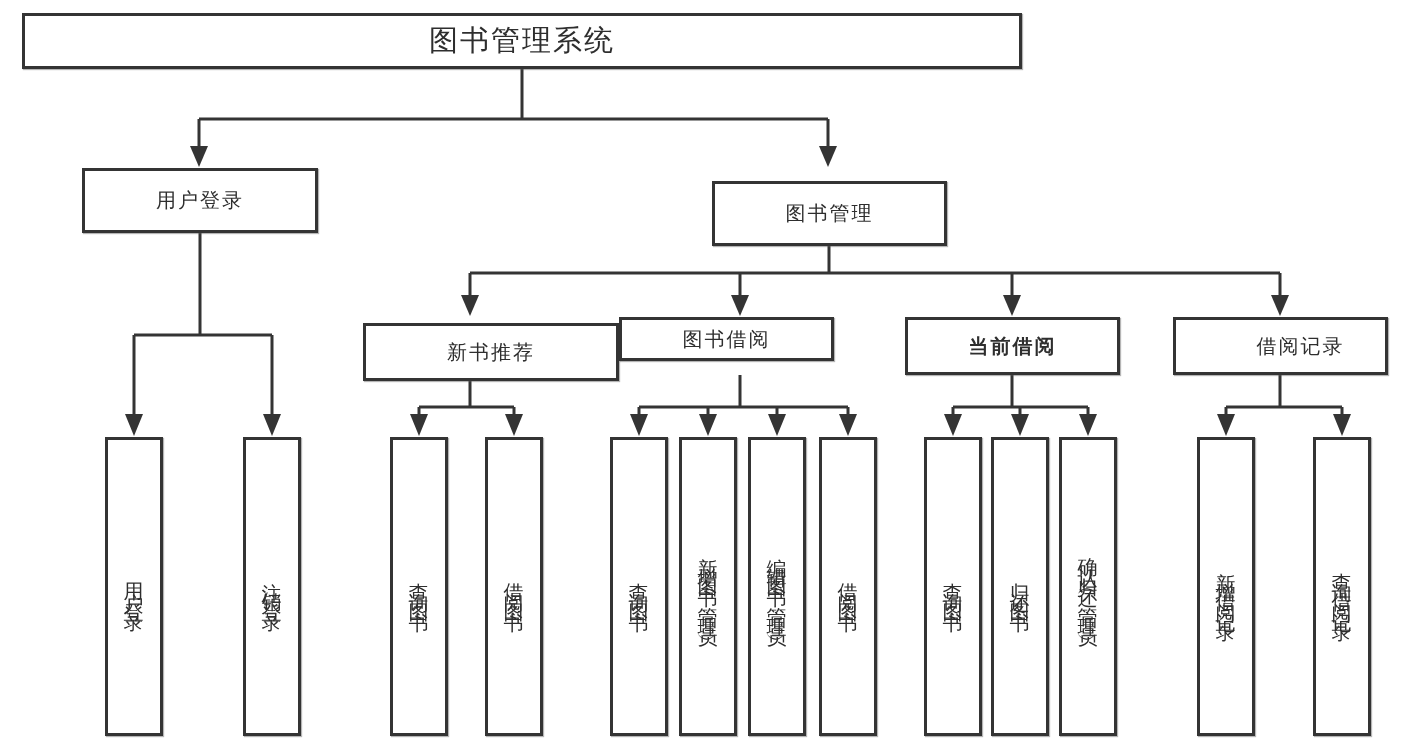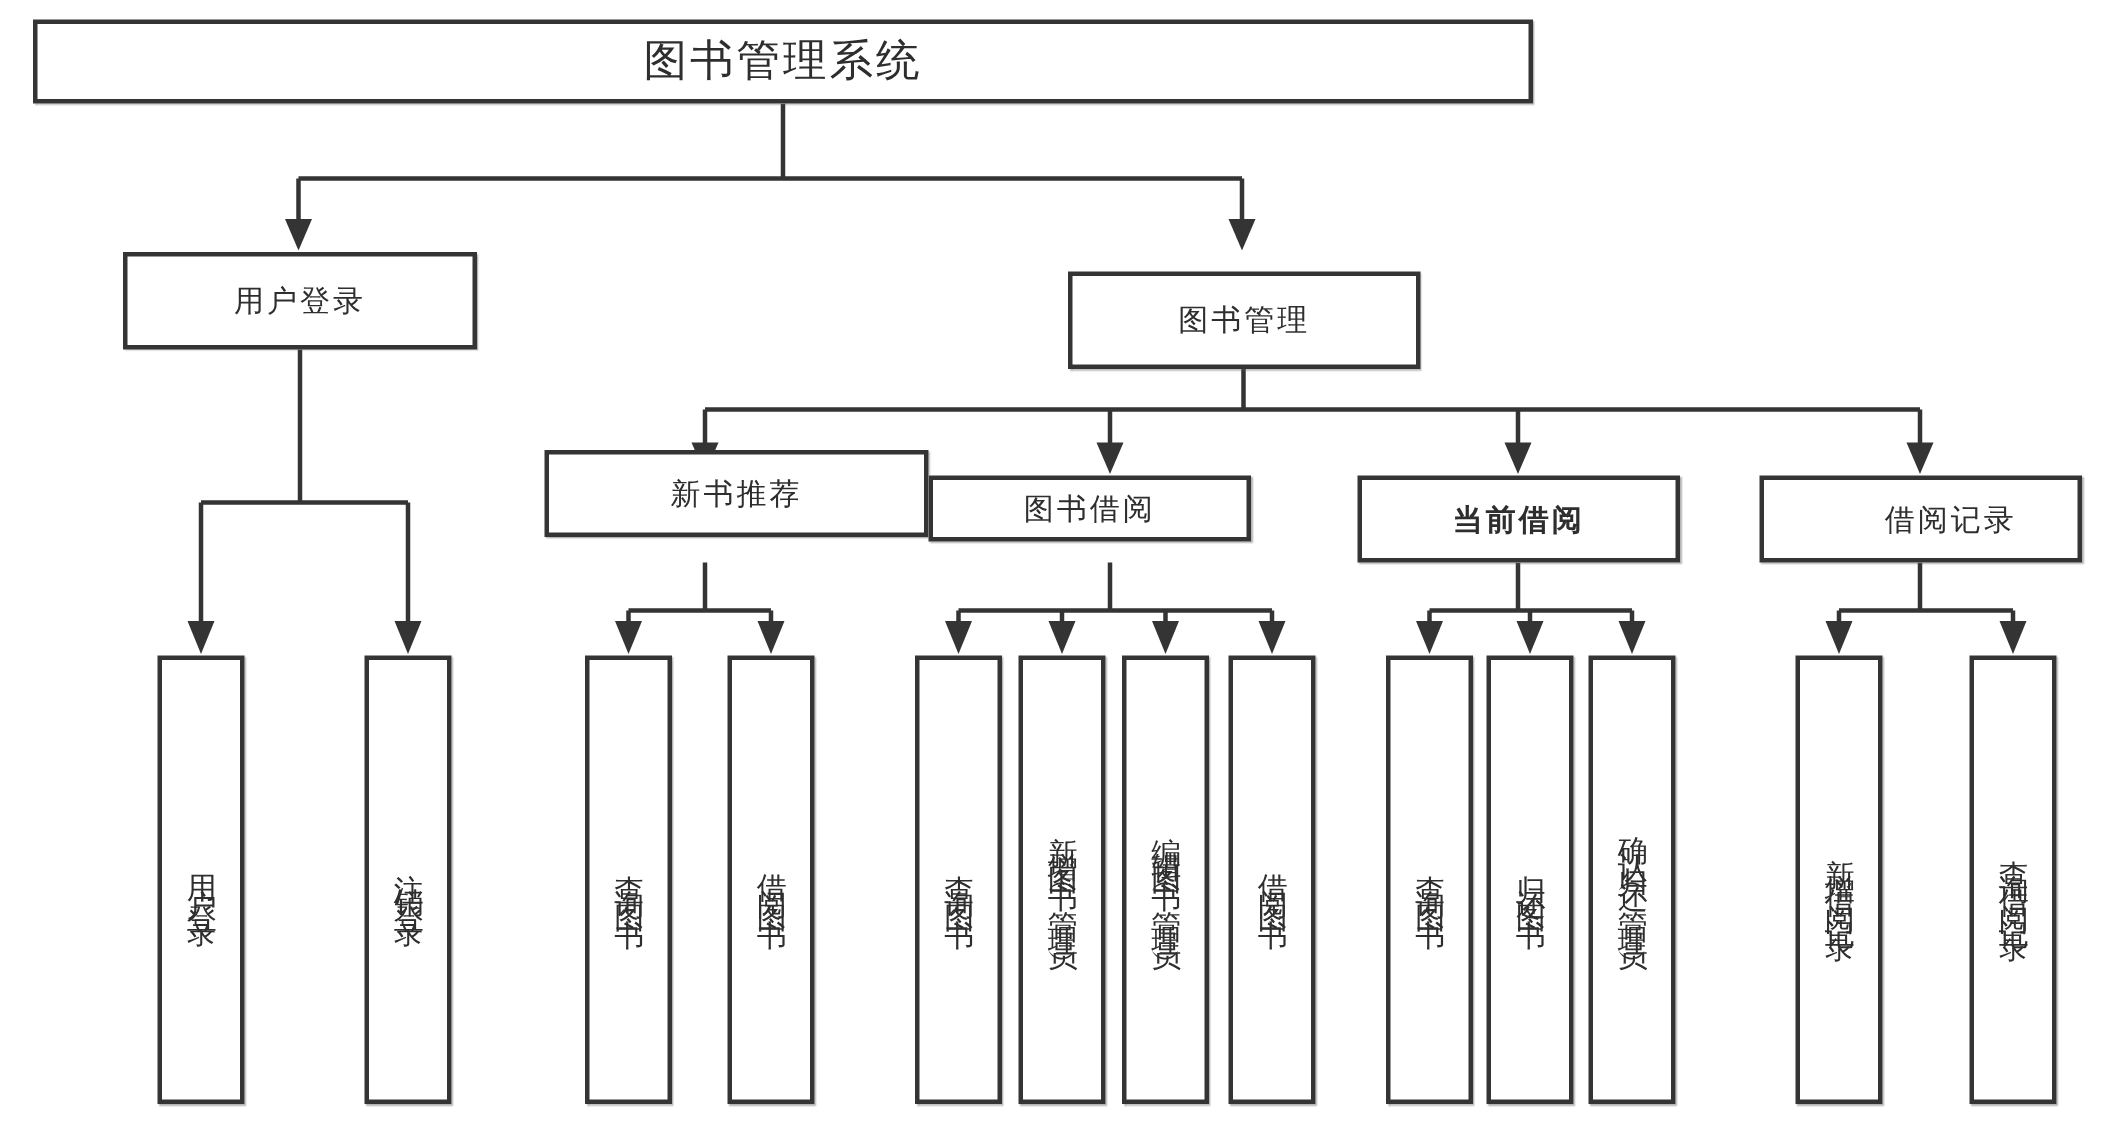--- a/index.html
+++ b/index.html
@@ -99,21 +99,21 @@
     <span>图书管理系统</span>
   </div>
 
   <div class="node branch" style="left:82px;top:168px;width:236px;height:65px;">
     <span>用户登录</span>
   </div>
   <div class="node branch" style="left:712px;top:168px;width:235px;height:65px;margin-top:13px;">
     <span>图书管理</span>
   </div>
 
-  <div class="node branch" style="left:363px;top:300px;width:256px;height:58px;">
+  <div class="node branch" style="left:363px;top:323px;width:256px;height:58px;">
     <span>新书推荐</span>
   </div>
   <div class="node branch" style="left:619px;top:317px;width:215px;height:44px;">
     <span>图书借阅</span>
   </div>
   <div class="node branch" style="left:905px;top:317px;width:215px;height:58px;font-weight:bold;">
     <span>当前借阅</span>
   </div>
   <div class="node branch" style="left:1173px;top:317px;width:215px;height:58px;padding-left:40px;">
     <span>借阅记录</span>

